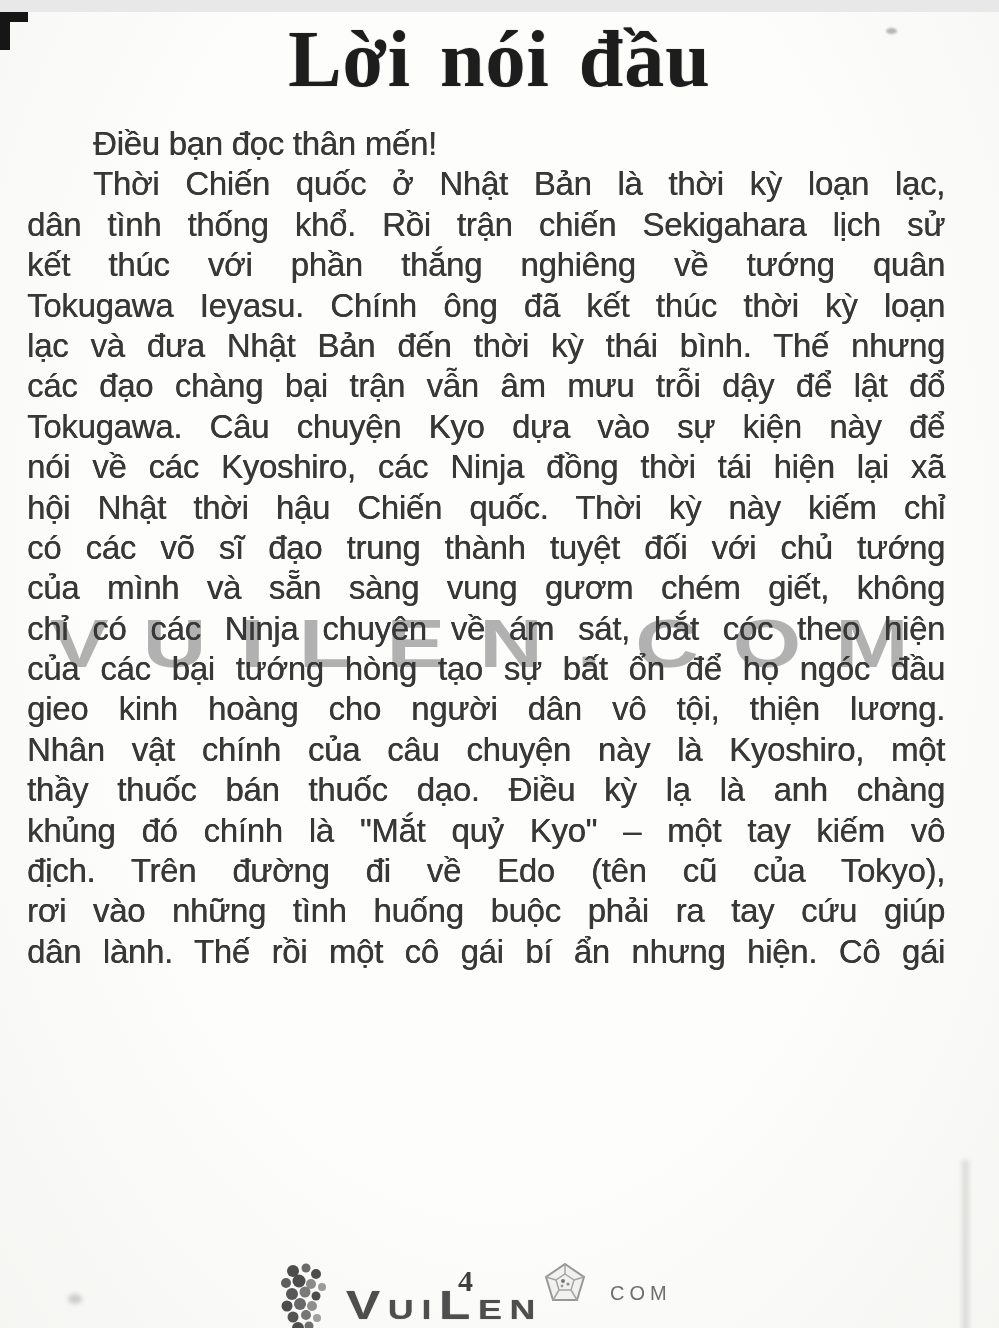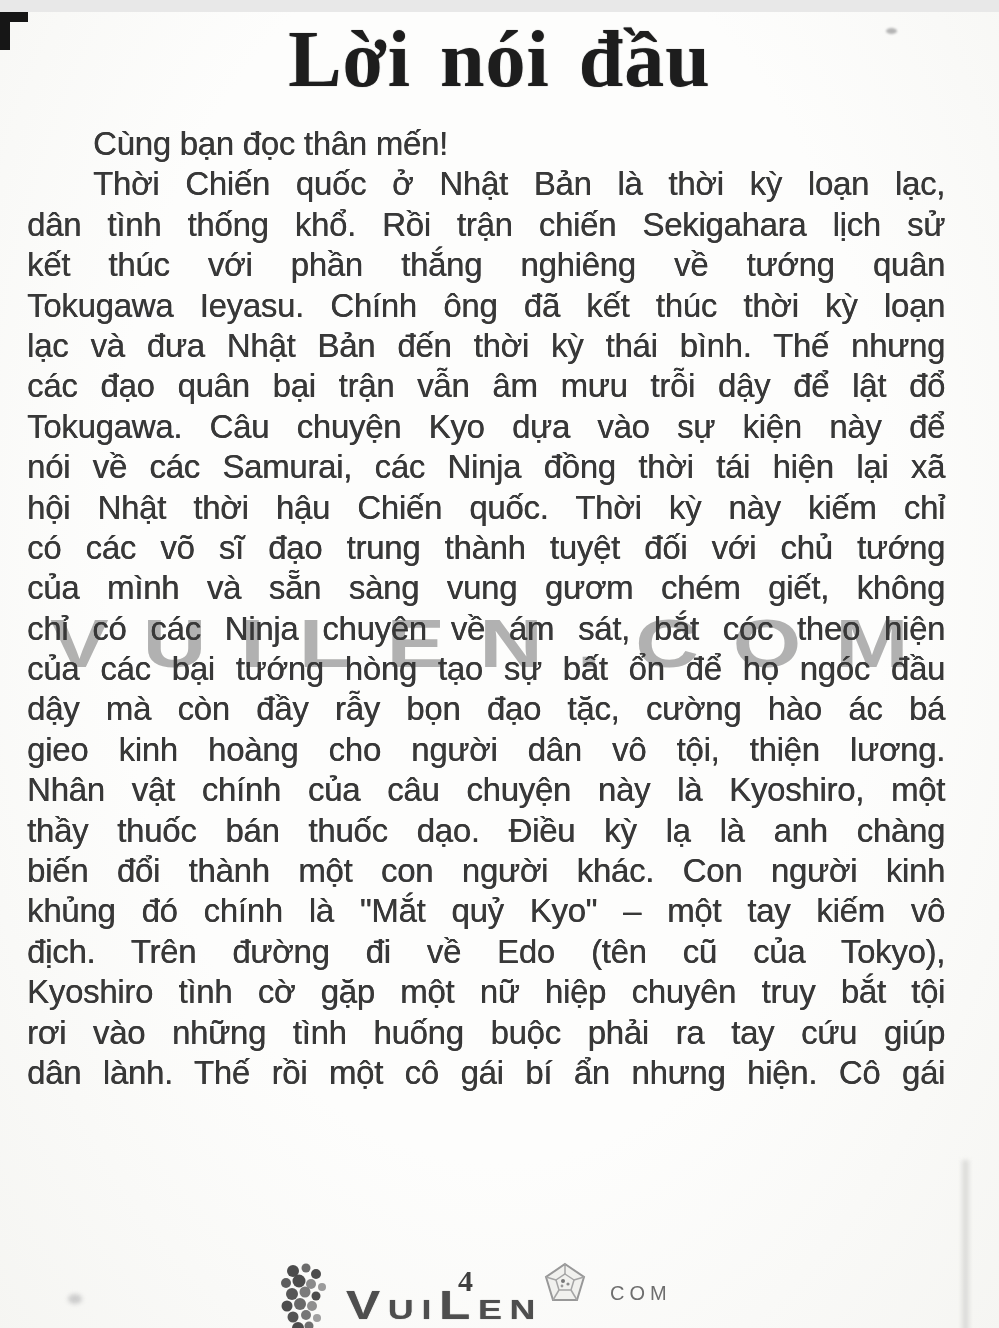--- a/index.html
+++ b/index.html
@@ -113,42 +113,39 @@
 </head>
 <body>
 
 <div class="page">
 
   <div class="title">Lời nói đầu</div>
 
   <div class="watermark">VUILEN.COM</div>
 
   <div class="body-text">
-    <div class="bline ind first">Cùng bạn đọc thân mến!</div>
+    <div class="bline ind first">Điều bạn đọc thân mến!</div>
     <div class="bline ind">Thời Chiến quốc ở Nhật Bản là thời kỳ loạn lạc,</div>
     <div class="bline">dân tình thống khổ. Rồi trận chiến Sekigahara lịch sử</div>
     <div class="bline">kết thúc với phần thắng nghiêng về tướng quân</div>
     <div class="bline">Tokugawa Ieyasu. Chính ông đã kết thúc thời kỳ loạn</div>
     <div class="bline">lạc và đưa Nhật Bản đến thời kỳ thái bình. Thế nhưng</div>
-    <div class="bline">các đạo quân bại trận vẫn âm mưu trỗi dậy để lật đổ</div>
+    <div class="bline">các đạo chàng bại trận vẫn âm mưu trỗi dậy để lật đổ</div>
     <div class="bline">Tokugawa. Câu chuyện Kyo dựa vào sự kiện này để</div>
-    <div class="bline">nói về các Samurai, các Ninja đồng thời tái hiện lại xã</div>
+    <div class="bline">nói về các Kyoshiro, các Ninja đồng thời tái hiện lại xã</div>
     <div class="bline">hội Nhật thời hậu Chiến quốc. Thời kỳ này kiếm chỉ</div>
     <div class="bline">có các võ sĩ đạo trung thành tuyệt đối với chủ tướng</div>
     <div class="bline">của mình và sẵn sàng vung gươm chém giết, không</div>
     <div class="bline">chỉ có các Ninja chuyên về ám sát, bắt cóc theo hiện</div>
     <div class="bline">của các bại tướng hòng tạo sự bất ổn để họ ngóc đầu</div>
-    <div class="bline">dậy mà còn đầy rẫy bọn đạo tặc, cường hào ác bá</div>
     <div class="bline">gieo kinh hoàng cho người dân vô tội, thiện lương.</div>
     <div class="bline">Nhân vật chính của câu chuyện này là Kyoshiro, một</div>
     <div class="bline">thầy thuốc bán thuốc dạo. Điều kỳ lạ là anh chàng</div>
-    <div class="bline">biến đổi thành một con người khác. Con người kinh</div>
     <div class="bline">khủng đó chính là "Mắt quỷ Kyo" – một tay kiếm vô</div>
     <div class="bline">địch. Trên đường đi về Edo (tên cũ của Tokyo),</div>
-    <div class="bline">Kyoshiro tình cờ gặp một nữ hiệp chuyên truy bắt tội</div>
     <div class="bline">rơi vào những tình huống buộc phải ra tay cứu giúp</div>
     <div class="bline">dân lành. Thế rồi một cô gái bí ẩn nhưng hiện. Cô gái</div>
   </div>
 
   <div class="page-number">4</div>
 
   <span class="logo-flower">
     <svg width="66" height="78" viewBox="0 0 66 78" xmlns="http://www.w3.org/2000/svg">
       <g fill="#4c4c4c">
         <circle cx="15" cy="9" r="6"></circle>

